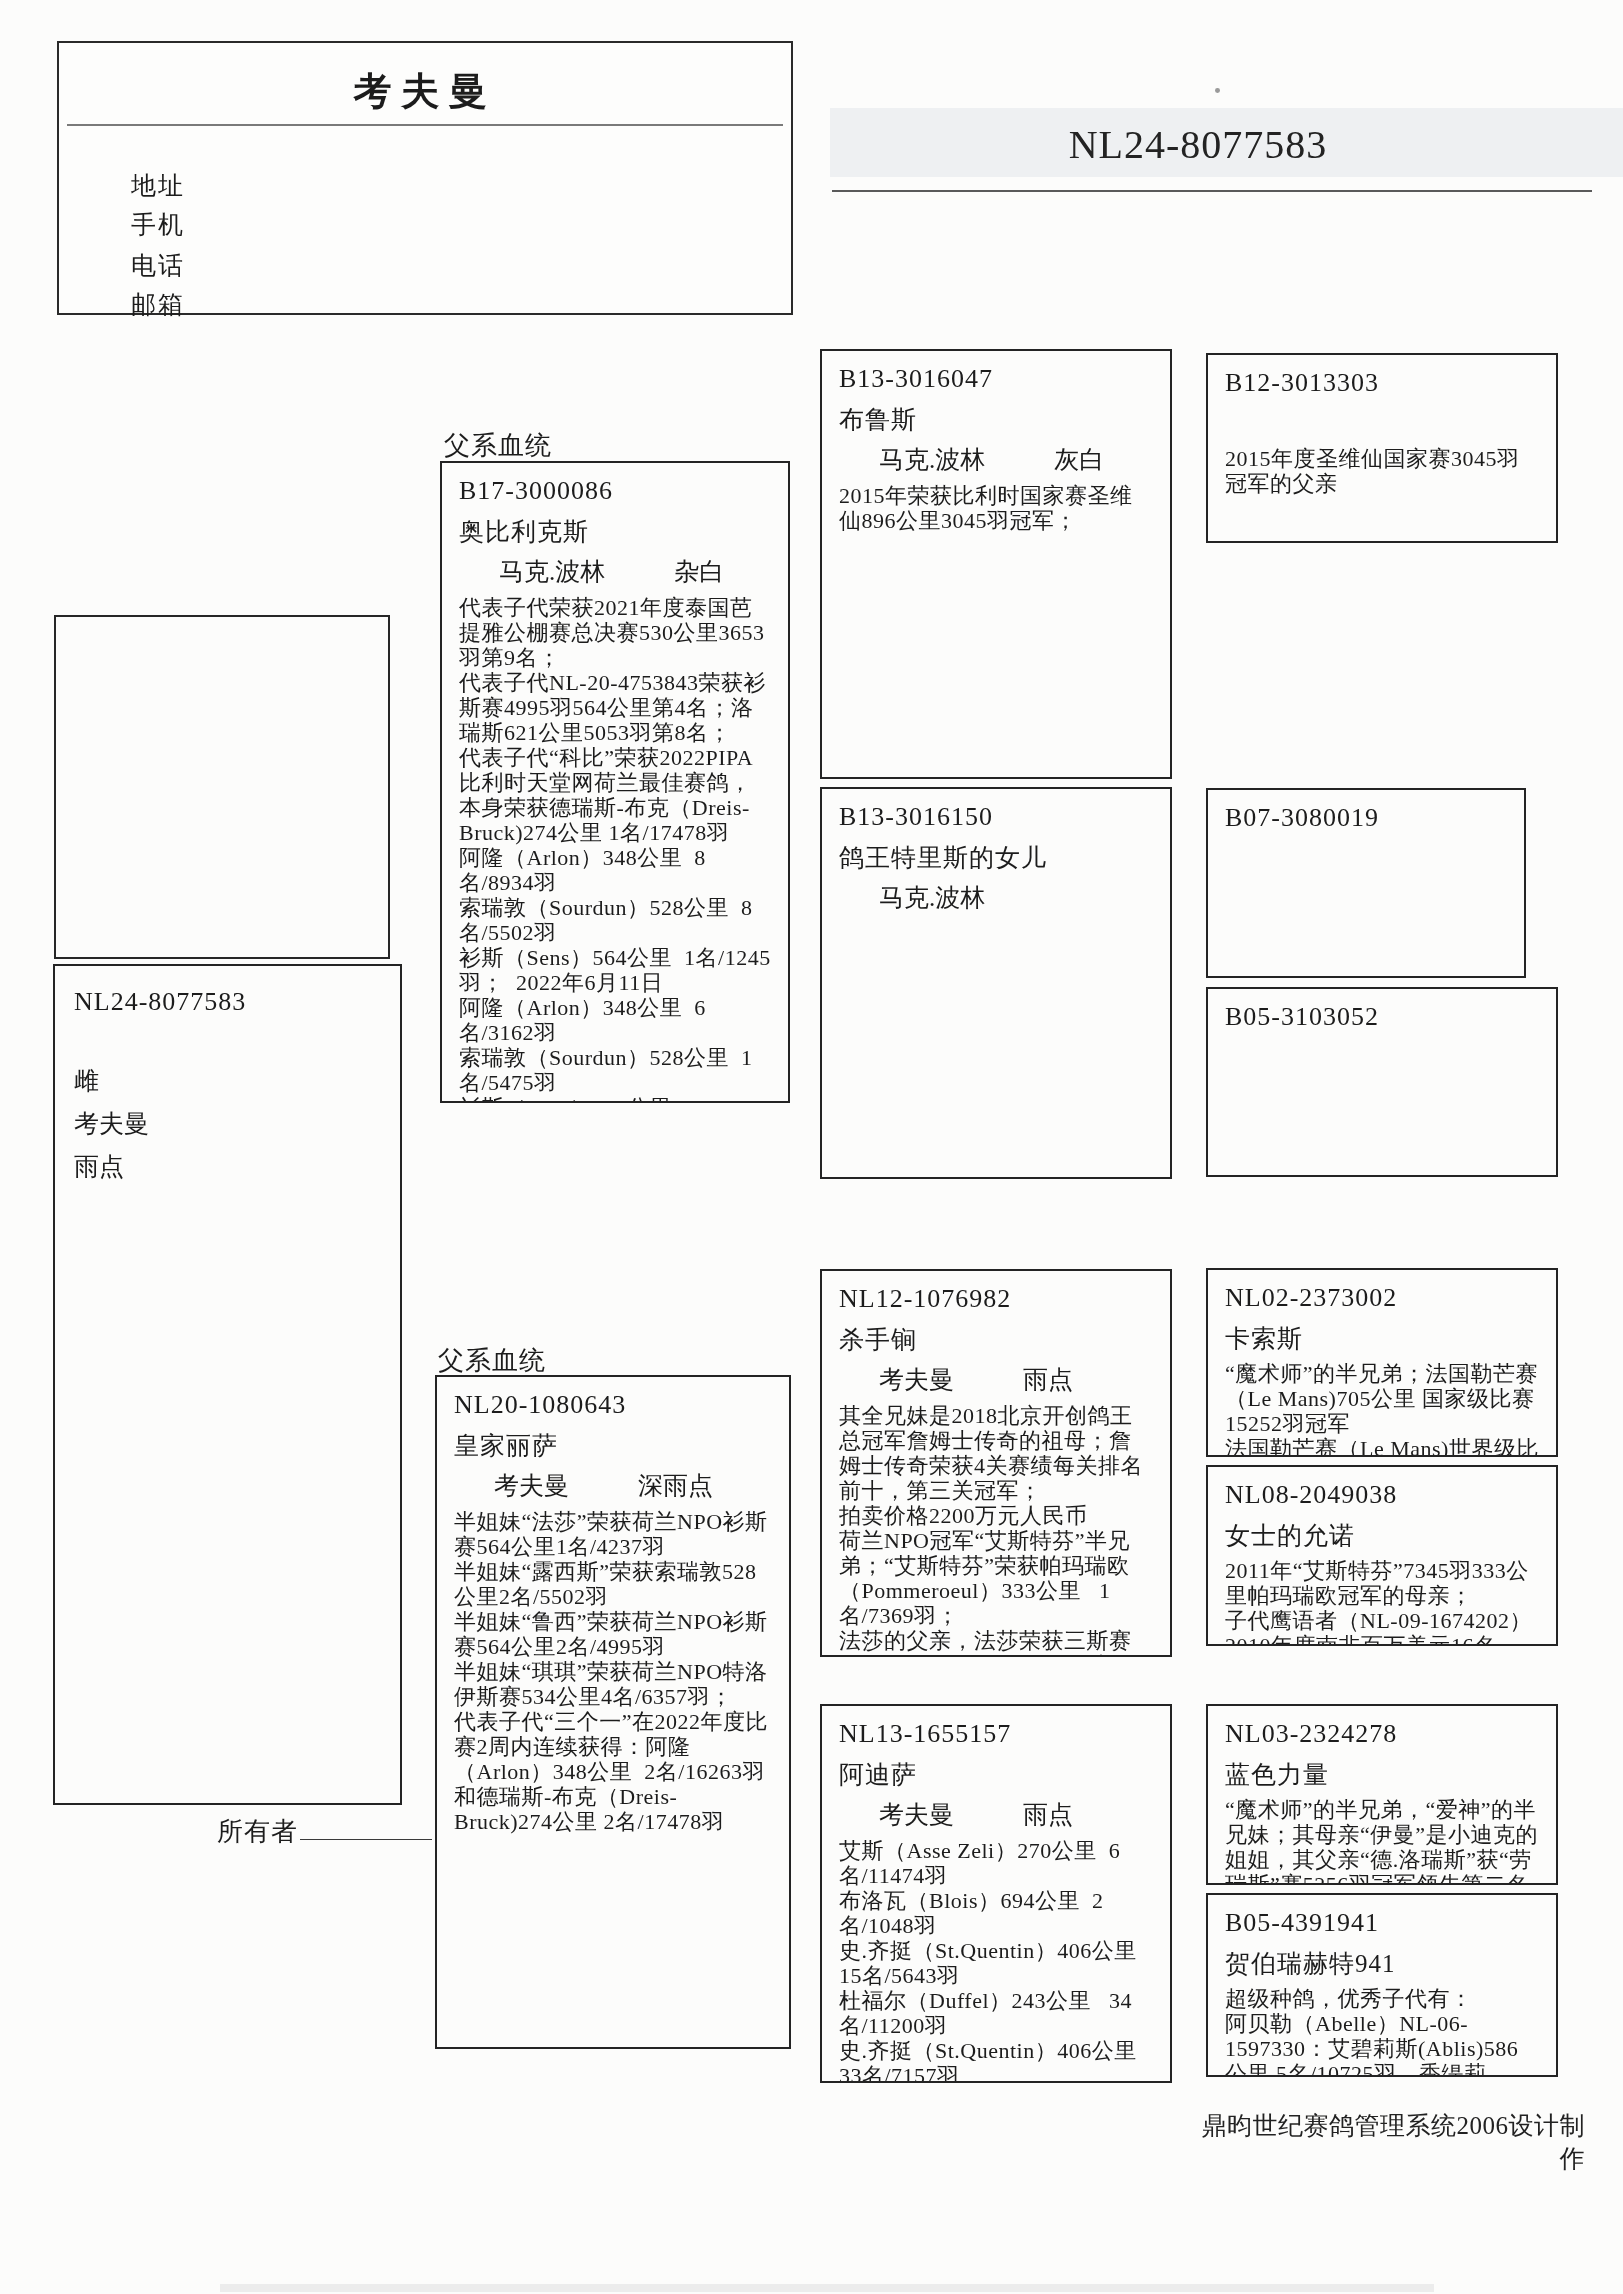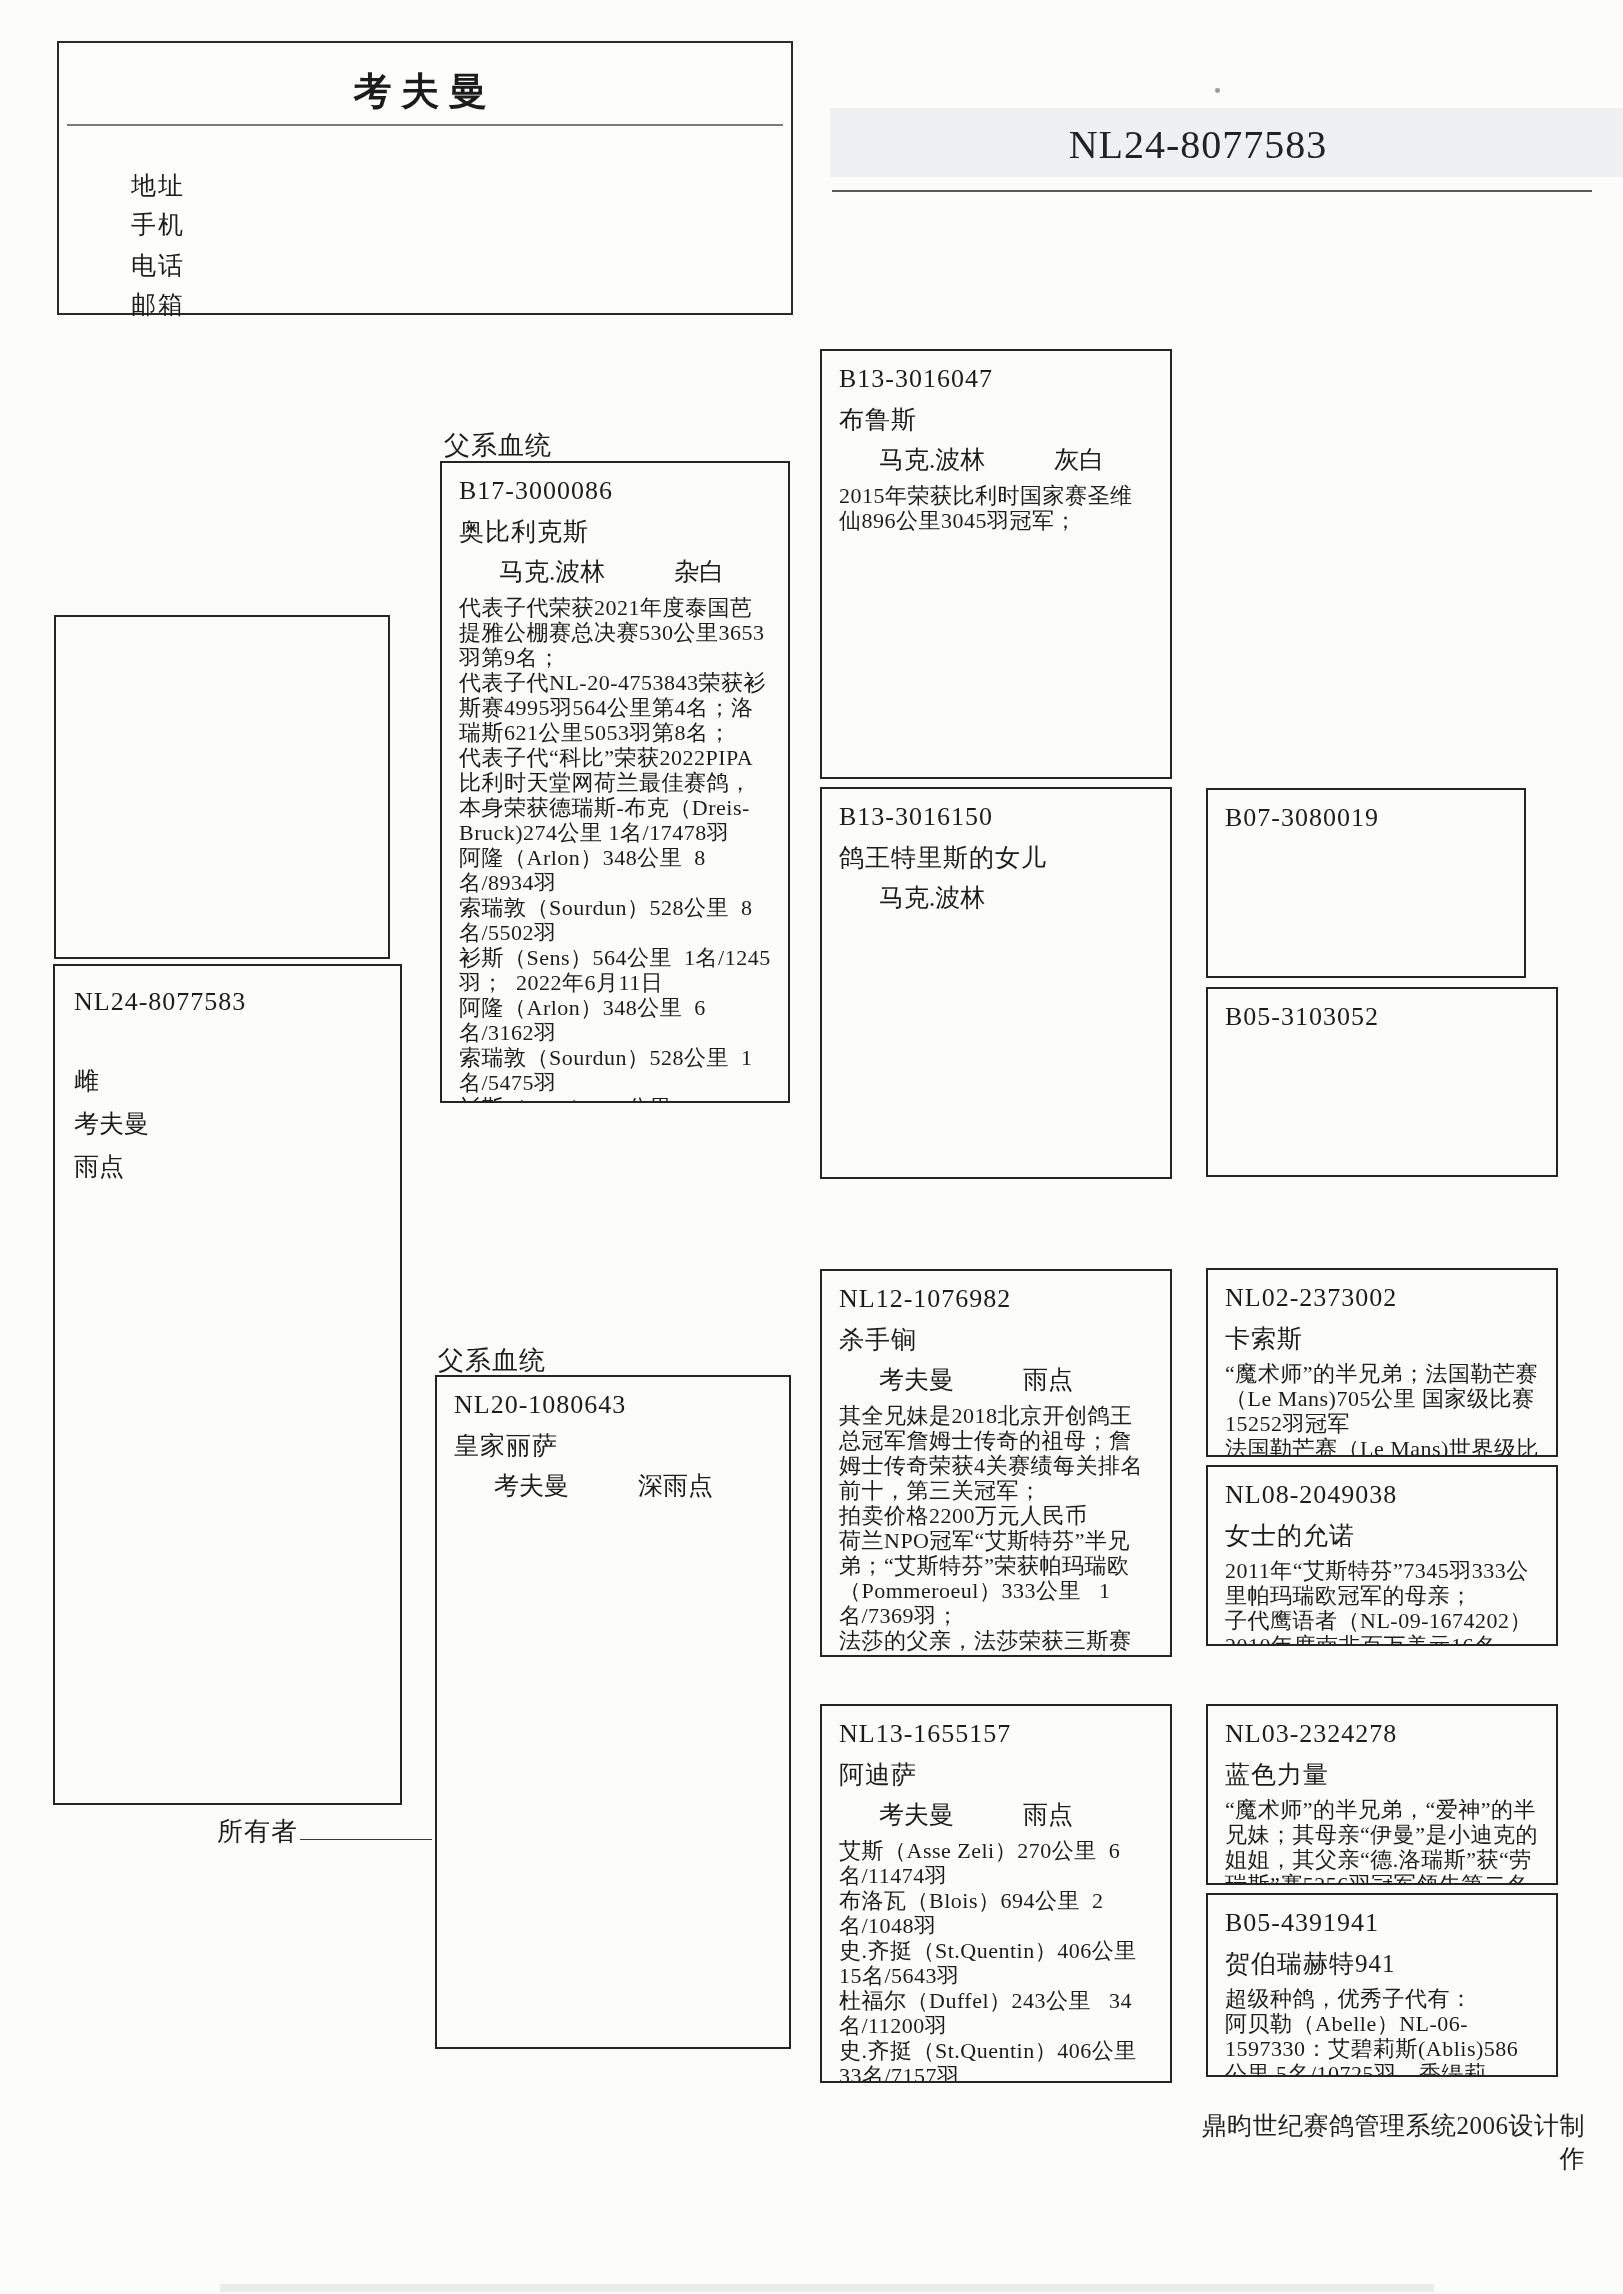--- a/index.html
+++ b/index.html
@@ -114,20 +114,25 @@
   </div>
 
   <div class="section-label" style="left:438px;top:1343px">父系血统</div>
   <div class="pbox" style="left:435px;top:1375px;width:356px;height:674px">
     <div class="ring">NL20-1080643</div>
     <div class="pname">皇家丽萨</div>
     <div class="strainrow">
       <span>考夫曼</span>
       <span>深雨点</span>
     </div>
+    <div class="details">半姐妹“法莎”荣获荷兰NPO衫斯赛564公里1名/4237羽
+半姐妹“露西斯”荣获索瑞敦528公里2名/5502羽
+半姐妹“鲁西”荣获荷兰NPO衫斯赛564公里2名/4995羽
+半姐妹“琪琪”荣获荷兰NPO特洛伊斯赛534公里4名/6357羽；
+代表子代“三个一”在2022年度比赛2周内连续获得：阿隆（Arlon）348公里  2名/16263羽和德瑞斯-布克（Dreis-Bruck)274公里 2名/17478羽</div>
   </div>
 
   <div class="pbox" style="left:820px;top:349px;width:352px;height:430px">
     <div class="ring">B13-3016047</div>
     <div class="pname">布鲁斯</div>
     <div class="strainrow">
       <span>马克.波林</span>
       <span>灰白</span>
     </div>
     <div class="details">2015年荣获比利时国家赛圣维仙896公里3045羽冠军；</div>
@@ -162,20 +167,25 @@
       <span>考夫曼</span>
       <span>雨点</span>
     </div>
     <div class="details">艾斯（Asse Zeli）270公里  6名/11474羽
 布洛瓦（Blois）694公里  2名/1048羽
 史.齐挺（St.Quentin）406公里   15名/5643羽
 杜福尔（Duffel）243公里   34名/11200羽
 史.齐挺（St.Quentin）406公里   33名/7157羽</div>
   </div>
 
+  <div class="pbox" style="left:1206px;top:353px;width:352px;height:190px">
+    <div class="ring">B12-3013303</div>
+    <div class="pname"></div>
+    <div class="details">2015年度圣维仙国家赛3045羽冠军的父亲</div>
+  </div>
 
 
   <div class="pbox" style="left:1206px;top:788px;width:320px;height:190px">
     <div class="ring">B07-3080019</div>
     <div class="pname"></div>
     <div class="details"></div>
   </div>
 
   <div class="pbox" style="left:1206px;top:987px;width:352px;height:190px">
     <div class="ring">B05-3103052</div>

